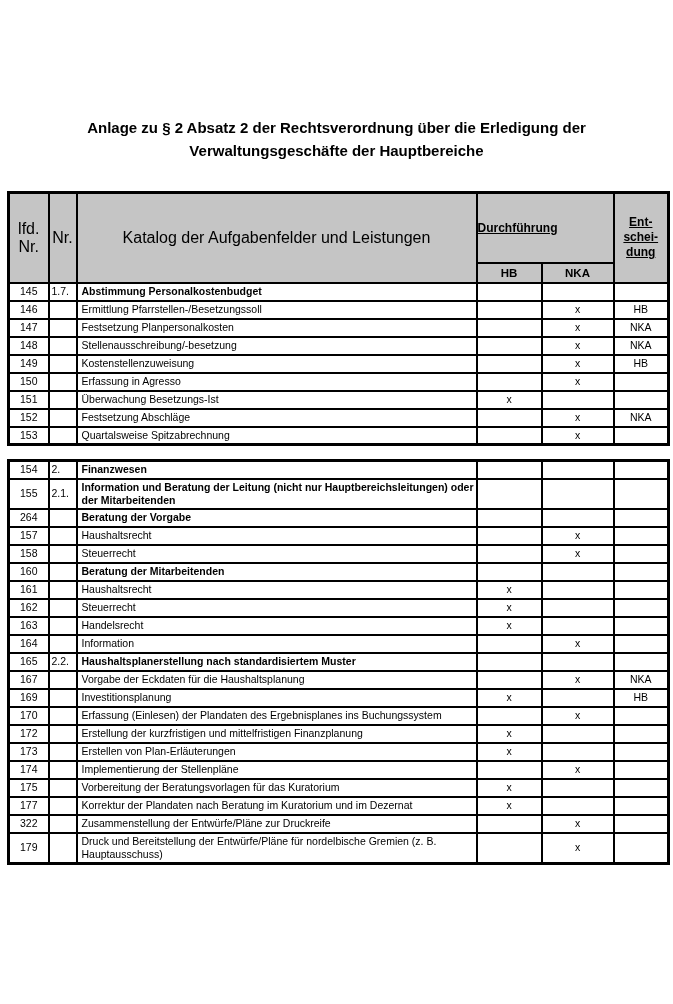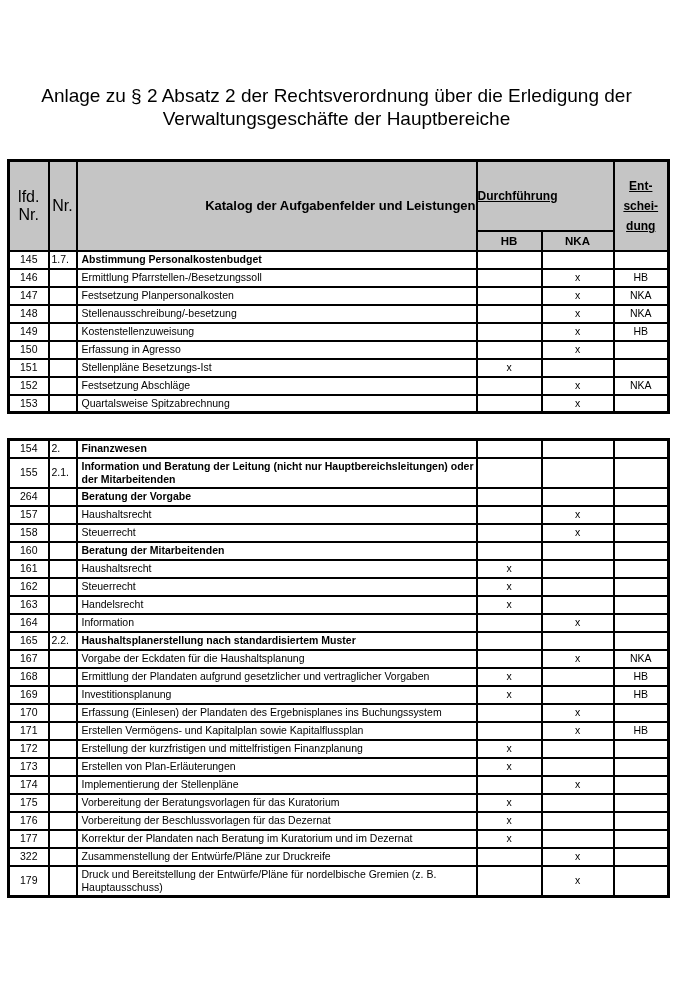--- a/index.html
+++ b/index.html
@@ -5,62 +5,62 @@
   * { margin: 0; padding: 0; box-sizing: border-box; }
   html, body { background: #ffffff; }
   body {
     width: 673px;
     height: 1004px;
     font-family: "Liberation Sans", sans-serif;
     color: #000;
     position: relative;
   }
   .page-title {
-    margin: 84px 30px 0 30px;
+    margin: 116px 30px 0 30px;
     text-align: center;
-    font-size: 19px;
-    font-weight: normal;
+    font-size: 15px;
+    font-weight: bold;
     line-height: 23px;
   }
   table.doc-table {
     border-collapse: collapse;
     table-layout: fixed;
     width: 660px;
     margin-left: 7px;
     border: 3px solid #000;
   }
   table.t1 { margin-top: 29px; }
-  table.t2 { margin-top: 24px; }
+  table.t2 { margin-top: 13px; }
   col.c-lfd  { width: 40px; }
   col.c-nr   { width: 28px; }
   col.c-kat  { width: 400px; }
   col.c-hb   { width: 65px; }
   col.c-nka  { width: 72px; }
   col.c-ent  { width: 55px; }
   th, td {
     border: 2px solid #000;
     vertical-align: middle;
     overflow: hidden;
   }
   thead th {
     background: #c5c5c5;
     font-size: 12px;
   }
   th.h-lfd, th.h-nr {
     font-weight: normal;
     font-size: 16px;
     text-align: center;
   }
-  th.h-kat { font-weight: bold; text-align: right; font-size: 13px; }
+  th.h-kat { font-weight: normal; text-align: center; font-size: 16px; }
   th.h-durch { height: 70px; text-align: left; }
   th.h-durch span, th.h-ent span {
     font-weight: bold;
     text-decoration: underline;
   }
-  th.h-ent span { white-space: pre-line; line-height: 20px; display: inline-block; }
+  th.h-ent span { white-space: pre-line; line-height: 15px; display: inline-block; }
   tr.subhead th { height: 20px; font-weight: bold; font-size: 11.5px; text-align: center; }
   tbody tr { height: 18px; }
   tbody td {
     font-size: 10.5px;
     line-height: 13px;
     padding: 1px 2px;
   }
   td.c { text-align: center; }
   td.nr { text-align: left; font-weight: normal; padding-left: 2px; }
   td.txt { text-align: left; padding-left: 4px; }
@@ -147,21 +147,21 @@
         <td class="c">150</td>
         <td class="nr"></td>
         <td class="txt">Erfassung in Agresso</td>
         <td class="c"></td>
         <td class="c">x</td>
         <td class="c"></td>
       </tr>
       <tr>
         <td class="c">151</td>
         <td class="nr"></td>
-        <td class="txt">Stellenpläne Besetzungs-Ist</td>
+        <td class="txt">Überwachung Besetzungs-Ist</td>
         <td class="c">x</td>
         <td class="c"></td>
         <td class="c"></td>
       </tr>
       <tr>
         <td class="c">152</td>
         <td class="nr"></td>
         <td class="txt">Festsetzung Abschläge</td>
         <td class="c"></td>
         <td class="c">x</td>
@@ -278,52 +278,36 @@
       </tr>
       <tr>
         <td class="c">167</td>
         <td class="nr"></td>
         <td class="txt">Vorgabe der Eckdaten für die Haushaltsplanung</td>
         <td class="c"></td>
         <td class="c">x</td>
         <td class="c">NKA</td>
       </tr>
       <tr>
-        <td class="c">168</td>
-        <td class="nr"></td>
-        <td class="txt">Ermittlung der Plandaten aufgrund gesetzlicher und vertraglicher Vorgaben</td>
+        <td class="c">169</td>
+        <td class="nr"></td>
+        <td class="txt">Investitionsplanung</td>
         <td class="c">x</td>
         <td class="c"></td>
         <td class="c">HB</td>
       </tr>
       <tr>
-        <td class="c">169</td>
-        <td class="nr"></td>
-        <td class="txt">Investitionsplanung</td>
-        <td class="c">x</td>
-        <td class="c"></td>
-        <td class="c">HB</td>
-      </tr>
-      <tr>
         <td class="c">170</td>
         <td class="nr"></td>
         <td class="txt">Erfassung (Einlesen) der Plandaten des Ergebnisplanes ins Buchungssystem</td>
         <td class="c"></td>
         <td class="c">x</td>
         <td class="c"></td>
       </tr>
       <tr>
-        <td class="c">171</td>
-        <td class="nr"></td>
-        <td class="txt">Erstellen Vermögens- und Kapitalplan sowie Kapitalflussplan</td>
-        <td class="c"></td>
-        <td class="c">x</td>
-        <td class="c">HB</td>
-      </tr>
-      <tr>
         <td class="c">172</td>
         <td class="nr"></td>
         <td class="txt">Erstellung der kurzfristigen und mittelfristigen Finanzplanung</td>
         <td class="c">x</td>
         <td class="c"></td>
         <td class="c"></td>
       </tr>
       <tr>
         <td class="c">173</td>
         <td class="nr"></td>
@@ -337,28 +321,20 @@
         <td class="nr"></td>
         <td class="txt">Implementierung der Stellenpläne</td>
         <td class="c"></td>
         <td class="c">x</td>
         <td class="c"></td>
       </tr>
       <tr>
         <td class="c">175</td>
         <td class="nr"></td>
         <td class="txt">Vorbereitung der Beratungsvorlagen für das Kuratorium</td>
-        <td class="c">x</td>
-        <td class="c"></td>
-        <td class="c"></td>
-      </tr>
-      <tr>
-        <td class="c">176</td>
-        <td class="nr"></td>
-        <td class="txt">Vorbereitung der Beschlussvorlagen für das Dezernat</td>
         <td class="c">x</td>
         <td class="c"></td>
         <td class="c"></td>
       </tr>
       <tr>
         <td class="c">177</td>
         <td class="nr"></td>
         <td class="txt">Korrektur der Plandaten nach Beratung im Kuratorium und im Dezernat</td>
         <td class="c">x</td>
         <td class="c"></td>

